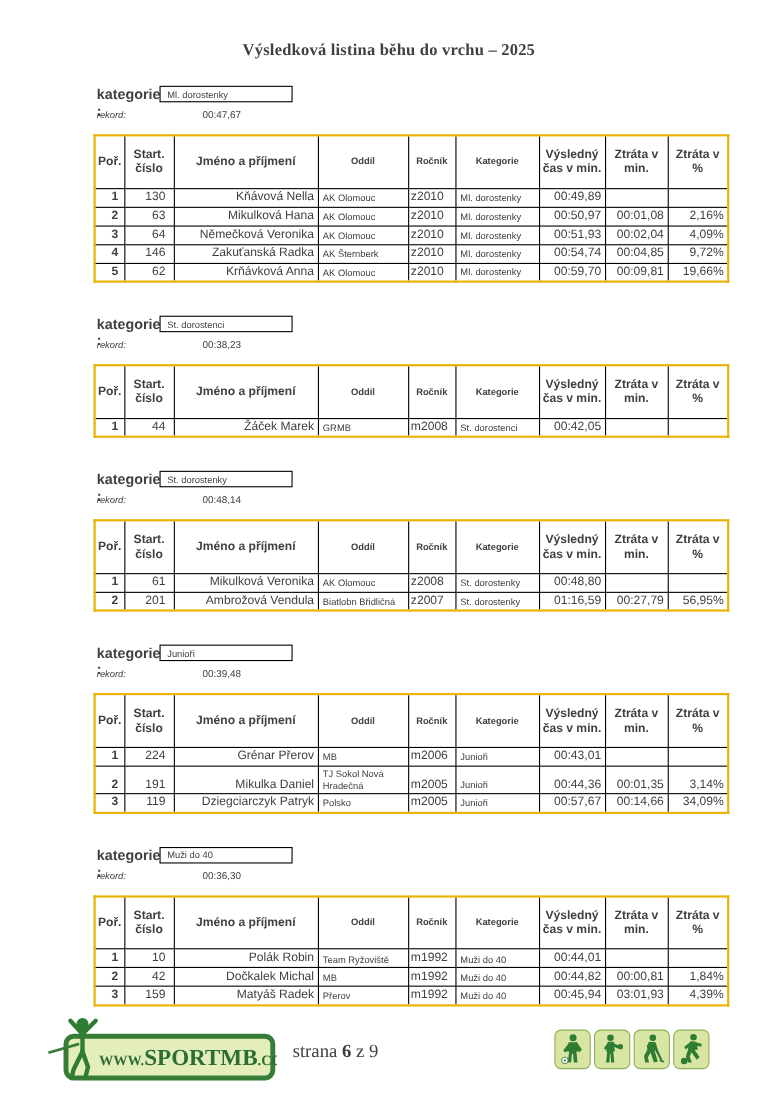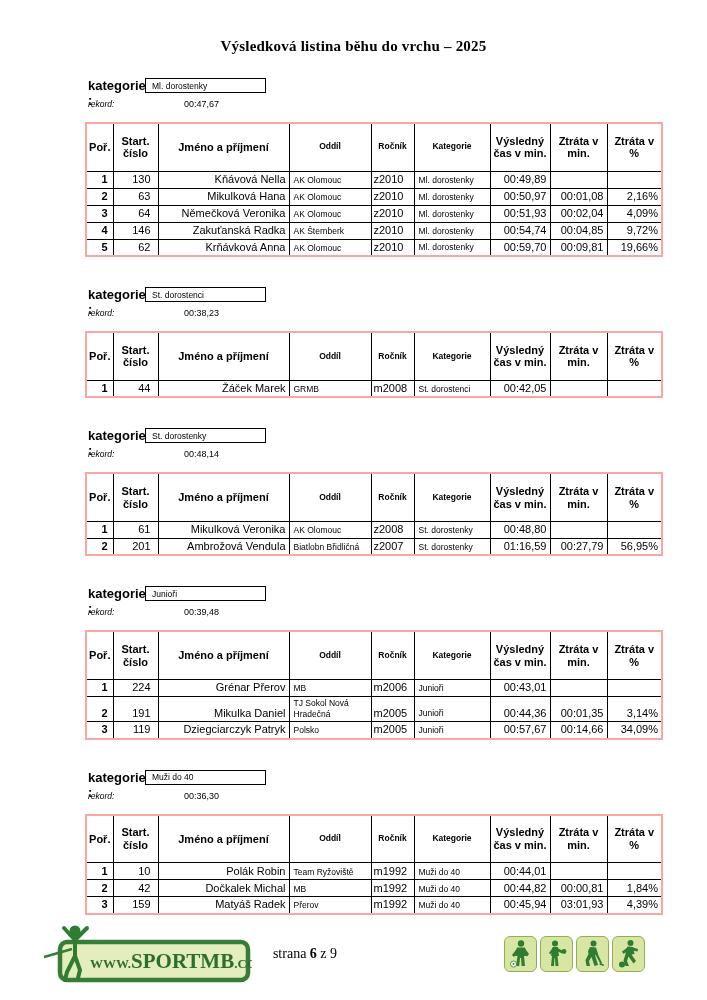--- a/index.html
+++ b/index.html
@@ -3,21 +3,21 @@
 <meta charset="utf-8">
 <style>
   * { margin: 0; padding: 0; box-sizing: border-box; }
   html, body { background: #ffffff; }
   .page {
     position: relative;
     width: 707px;
     height: 1000px;
     background: #ffffff;
     font-family: "Liberation Sans", sans-serif;
-    color: #000000;
+    color: #404040;
     overflow: hidden;
   }
   .doc-title {
     padding-top: 38px;
     text-align: center;
     font-family: "Liberation Serif", serif;
     font-weight: bold;
     font-size: 15px;
     letter-spacing: 0.2px;
   }
@@ -33,21 +33,21 @@
     padding-left: 6px;
     font-size: 8.5px;
   }
   .rec-row { margin-top: 5px; height: 12px; display: flex; gap: 32px; }
   .rec-label { font-style: italic; font-size: 8.5px; width: 64px; }
   .rec-value { font-size: 9px; }
   table.results-table {
     margin-top: 11px;
     margin-left: -3px;
     border-collapse: collapse;
-    border: 2px solid #fca5a5;
+    border: 2px solid #eab308;
     table-layout: fixed;
     width: 576px;
   }
   .results-table th, .results-table td {
     border: 1px solid #000;
     overflow: hidden;
   }
   .results-table th {
     height: 48px;
     font-weight: bold;
@@ -81,21 +81,21 @@
   col.c5 { width: 76px; }
   col.c6 { width: 60px; }
   col.c7 { width: 57px; }
   col.c8 { width: 55px; }
   .footer { position: absolute; top: 918px; left: 0; width: 707px; height: 75px; }
   .logo { position: absolute; left: 42px; top: 2px; }
   .page-num {
     position: absolute; left: 245px; top: 28px; width: 120px;
     text-align: center;
     font-family: "Liberation Serif", serif;
-    font-size: 14px;
+    font-size: 17px;
   }
   .page-num .bold { font-weight: bold; }
   .sport-icons { position: absolute; right: 62px; top: 18px; display: flex; gap: 3px; }
   .sport-icon-box {
     width: 33px; height: 36px;
     background: #d9e6a3;
     border: 1px solid #8db054;
     border-radius: 6px;
     display: flex; align-items: center; justify-content: center;
   }

